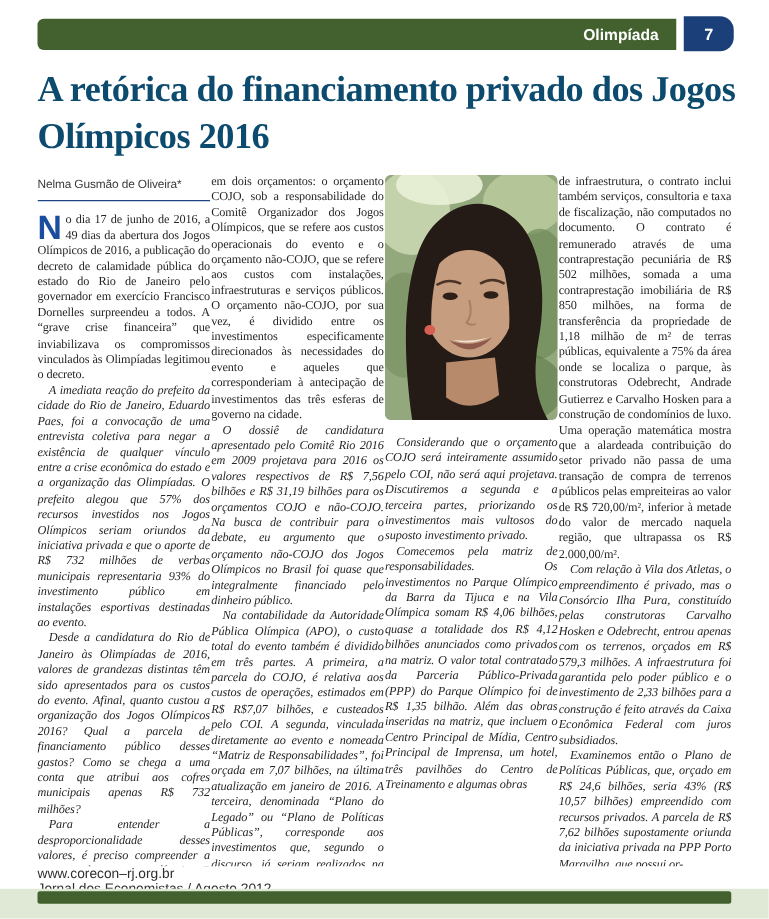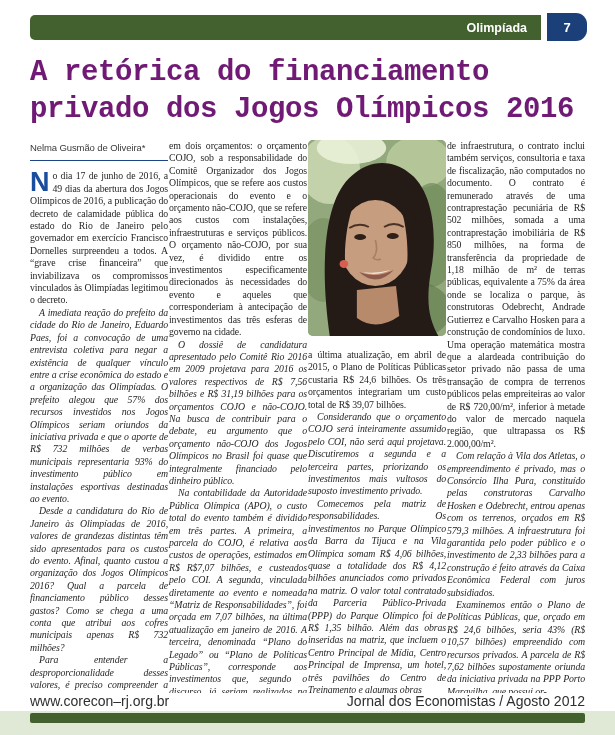--- a/index.html
+++ b/index.html
@@ -18,21 +18,21 @@
   .section-label { color:#fff; font-family:"Liberation Sans",sans-serif; font-weight:bold; font-size:12.5px; }
   .page-num {
     width:40px; margin-left:6px; background:#1b4079; border-radius:0 11px 11px 0;
     color:#fff; display:flex; align-items:center; justify-content:center;
     font-family:"Liberation Sans",sans-serif; font-weight:bold; font-size:13px;
   }
 
   
   .title {
     position:absolute; top:54px; left:30px; width:566px;
-    color:#701a75; font-family:Liberation Mono, monospace; font-weight:bold;
+    color:#0c4a6e; font-family:Liberation Serif, serif; font-weight:bold;
     font-size:29px; line-height:37px; letter-spacing:-0.4px;
   }
 
   
   .columns {
     position:absolute; top:140px; left:30px; right:30px; bottom:42px;
     display:flex; gap:1px; overflow:hidden;
   }
   .col {
     flex:1; min-width:0; text-align:justify;
@@ -50,21 +50,21 @@
   }
 
   
   .photo { height:196px; border-radius:5px; overflow:hidden; margin-bottom:13px; background:#93a87d; }
   .photo svg { display:block; width:100%; height:100%; }
 
   
   .footer-meta {
     position:absolute; left:30px; right:30px; top:693px;
     display:flex; justify-content:space-between;
-    font-family:"Liberation Sans",sans-serif; font-size:14px; color:#2e2e2e;
+    font-family:"Liberation Sans",sans-serif; font-size:11px; color:#2e2e2e;flex-direction:column;
   }
   .footer-strip { position:absolute; left:0; right:0; bottom:0; height:24px; background:#dfe9d5; }
   .footer-bar { position:absolute; left:30px; right:30px; bottom:12px; height:10px; background:#42612e; border-radius:2px; }
 </style>
 </head>
 <body>
 
 <div class="page">
 
   <div class="header-row">
@@ -117,21 +117,20 @@
           <ellipse cx="78" cy="96" rx="5.5" ry="3" fill="#2e2019"></ellipse>
           <path d="M 62 100 Q 65 112 60 118 Q 63 121 67 119" stroke="#a97f62" stroke-width="1.5" fill="none"></path>
           <path d="M 47 132 Q 62 139 79 130 Q 63 148 47 132 Z" fill="#8e5a4c"></path>
           <path d="M 50 132 Q 62 137 76 130 Q 62 134 50 132 Z" fill="#f0e4d8"></path>
           <path d="M 30 62 C 21 92 23 132 30 164 L 39 162 C 31 126 33 92 42 64 Z" fill="#241a16"></path>
           <path d="M 95 60 C 103 92 102 130 96 160 L 87 158 C 94 124 93 92 84 62 Z" fill="#241a16"></path>
           <circle cx="33" cy="124" r="4" fill="#d65f52"></circle>
         </svg>
       </div>
       <div class="col-paras">
-          <p class="para">a última atualização, em abril de 2015, o Plano de Políticas Públicas custaria R$ 24,6 bilhões. Os três orçamentos integrariam um custo total de R$ 39,07 bilhões.</p>
           <p class="para indent">Considerando que o orçamento COJO será inteiramente assumido pelo COI, não será aqui projetava. Discutiremos a segunda e a terceira partes, priorizando os investimentos mais vultosos do suposto investimento privado.</p>
           <p class="para indent">Comecemos pela matriz de responsabilidades. Os investimentos no Parque Olímpico da Barra da Tijuca e na Vila Olímpica somam R$ 4,06 bilhões, quase a totalidade dos R$ 4,12 bilhões anunciados como privados na matriz. O valor total contratado da Parceria Público-Privada (PPP) do Parque Olímpico foi de R$ 1,35 bilhão. Além das obras inseridas na matriz, que incluem o Centro Principal de Mídia, Centro Principal de Imprensa, um hotel, três pavilhões do Centro de Treinamento e algumas obras</p>
         </div>
     </div>
 
     <div class="col">
       <div class="col-paras">
           <p class="para">de infraestrutura, o contrato inclui também serviços, consultoria e taxa de fiscalização, não computados no documento. O contrato é remunerado através de uma contraprestação pecuniária de R$ 502 milhões, somada a uma contraprestação imobiliária de R$ 850 milhões, na forma de transferência da propriedade de 1,18 milhão de m² de terras públicas, equivalente a 75% da área onde se localiza o parque, às construtoras Odebrecht, Andrade Gutierrez e Carvalho Hosken para a construção de condomínios de luxo. Uma operação matemática mostra que a alardeada contribuição do setor privado não passa de uma transação de compra de terrenos públicos pelas empreiteiras ao valor de R$ 720,00/m², inferior à metade do valor de mercado naquela região, que ultrapassa os R$ 2.000,00/m².</p>
           <p class="para indent">Com relação à Vila dos Atletas, o empreendimento é privado, mas o Consórcio Ilha Pura, constituído pelas construtoras Carvalho Hosken e Odebrecht, entrou apenas com os terrenos, orçados em R$ 579,3 milhões. A infraestrutura foi garantida pelo poder público e o investimento de 2,33 bilhões para a construção é feito através da Caixa Econômica Federal com juros subsidiados.</p>
           <p class="para indent">Examinemos então o Plano de Políticas Públicas, que, orçado em R$ 24,6 bilhões, seria 43% (R$ 10,57 bilhões) empreendido com recursos privados. A parcela de R$ 7,62 bilhões supostamente oriunda da iniciativa privada na PPP Porto Maravilha, que possui or-</p>

